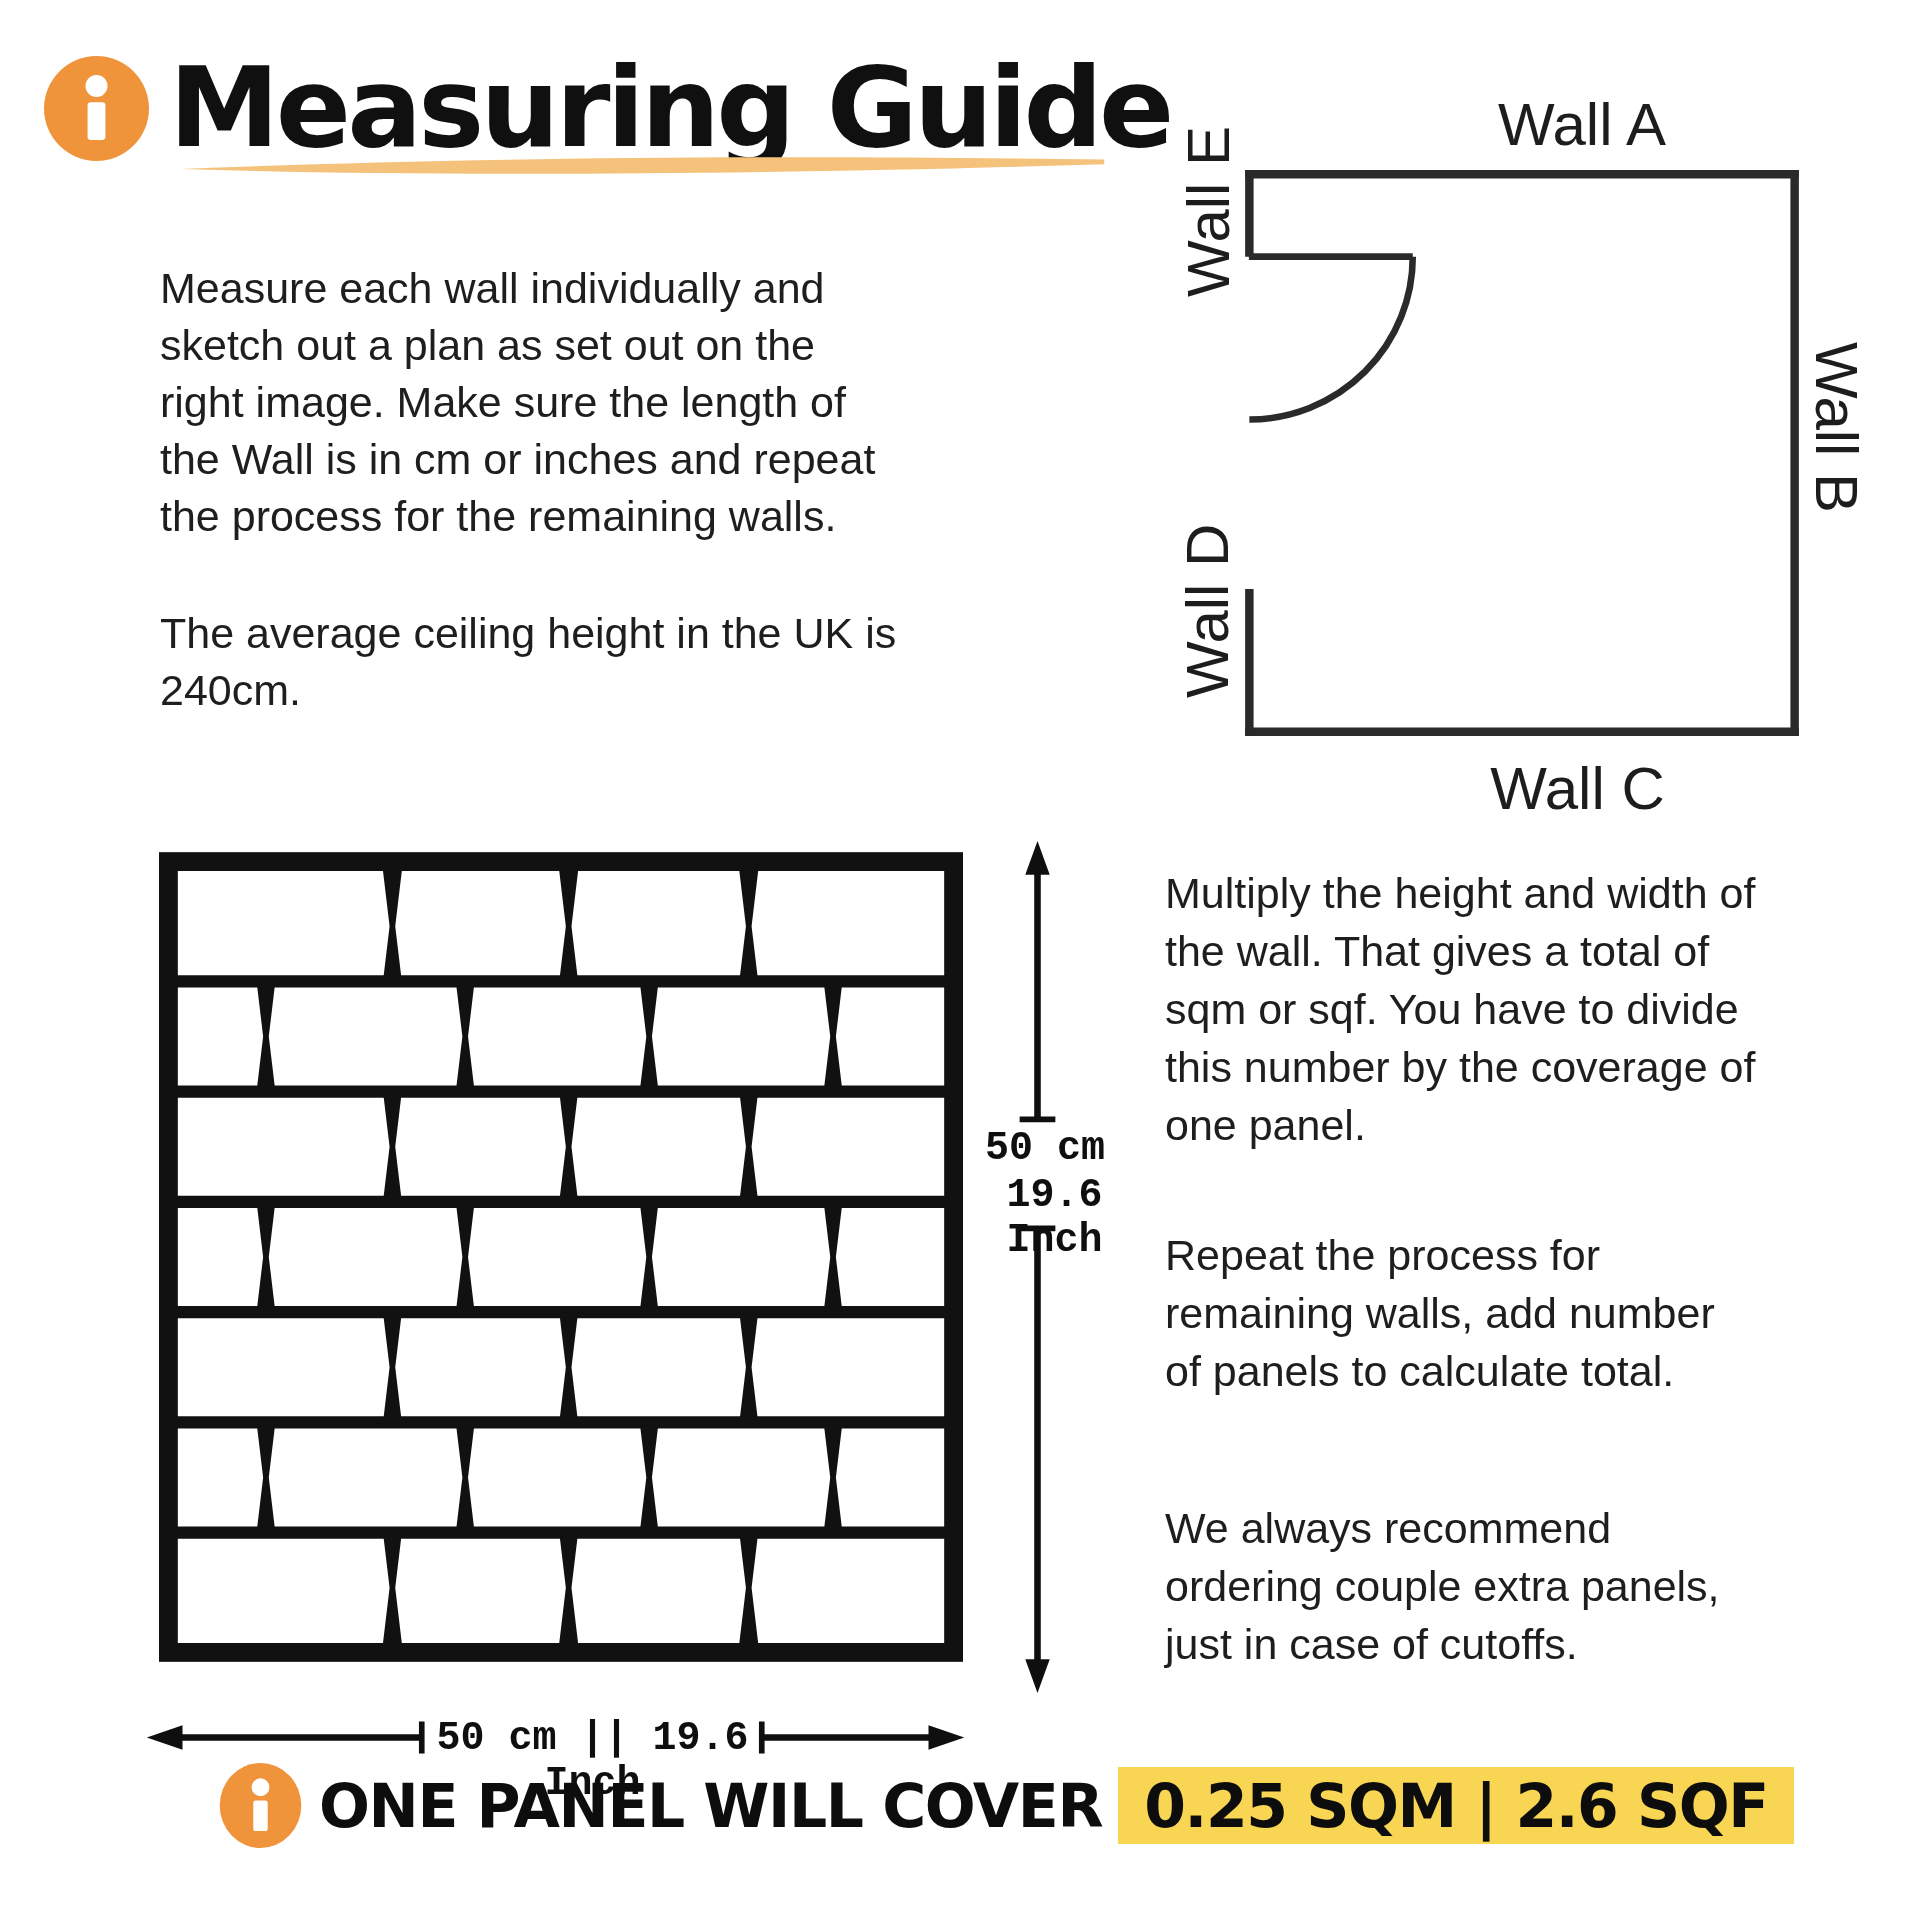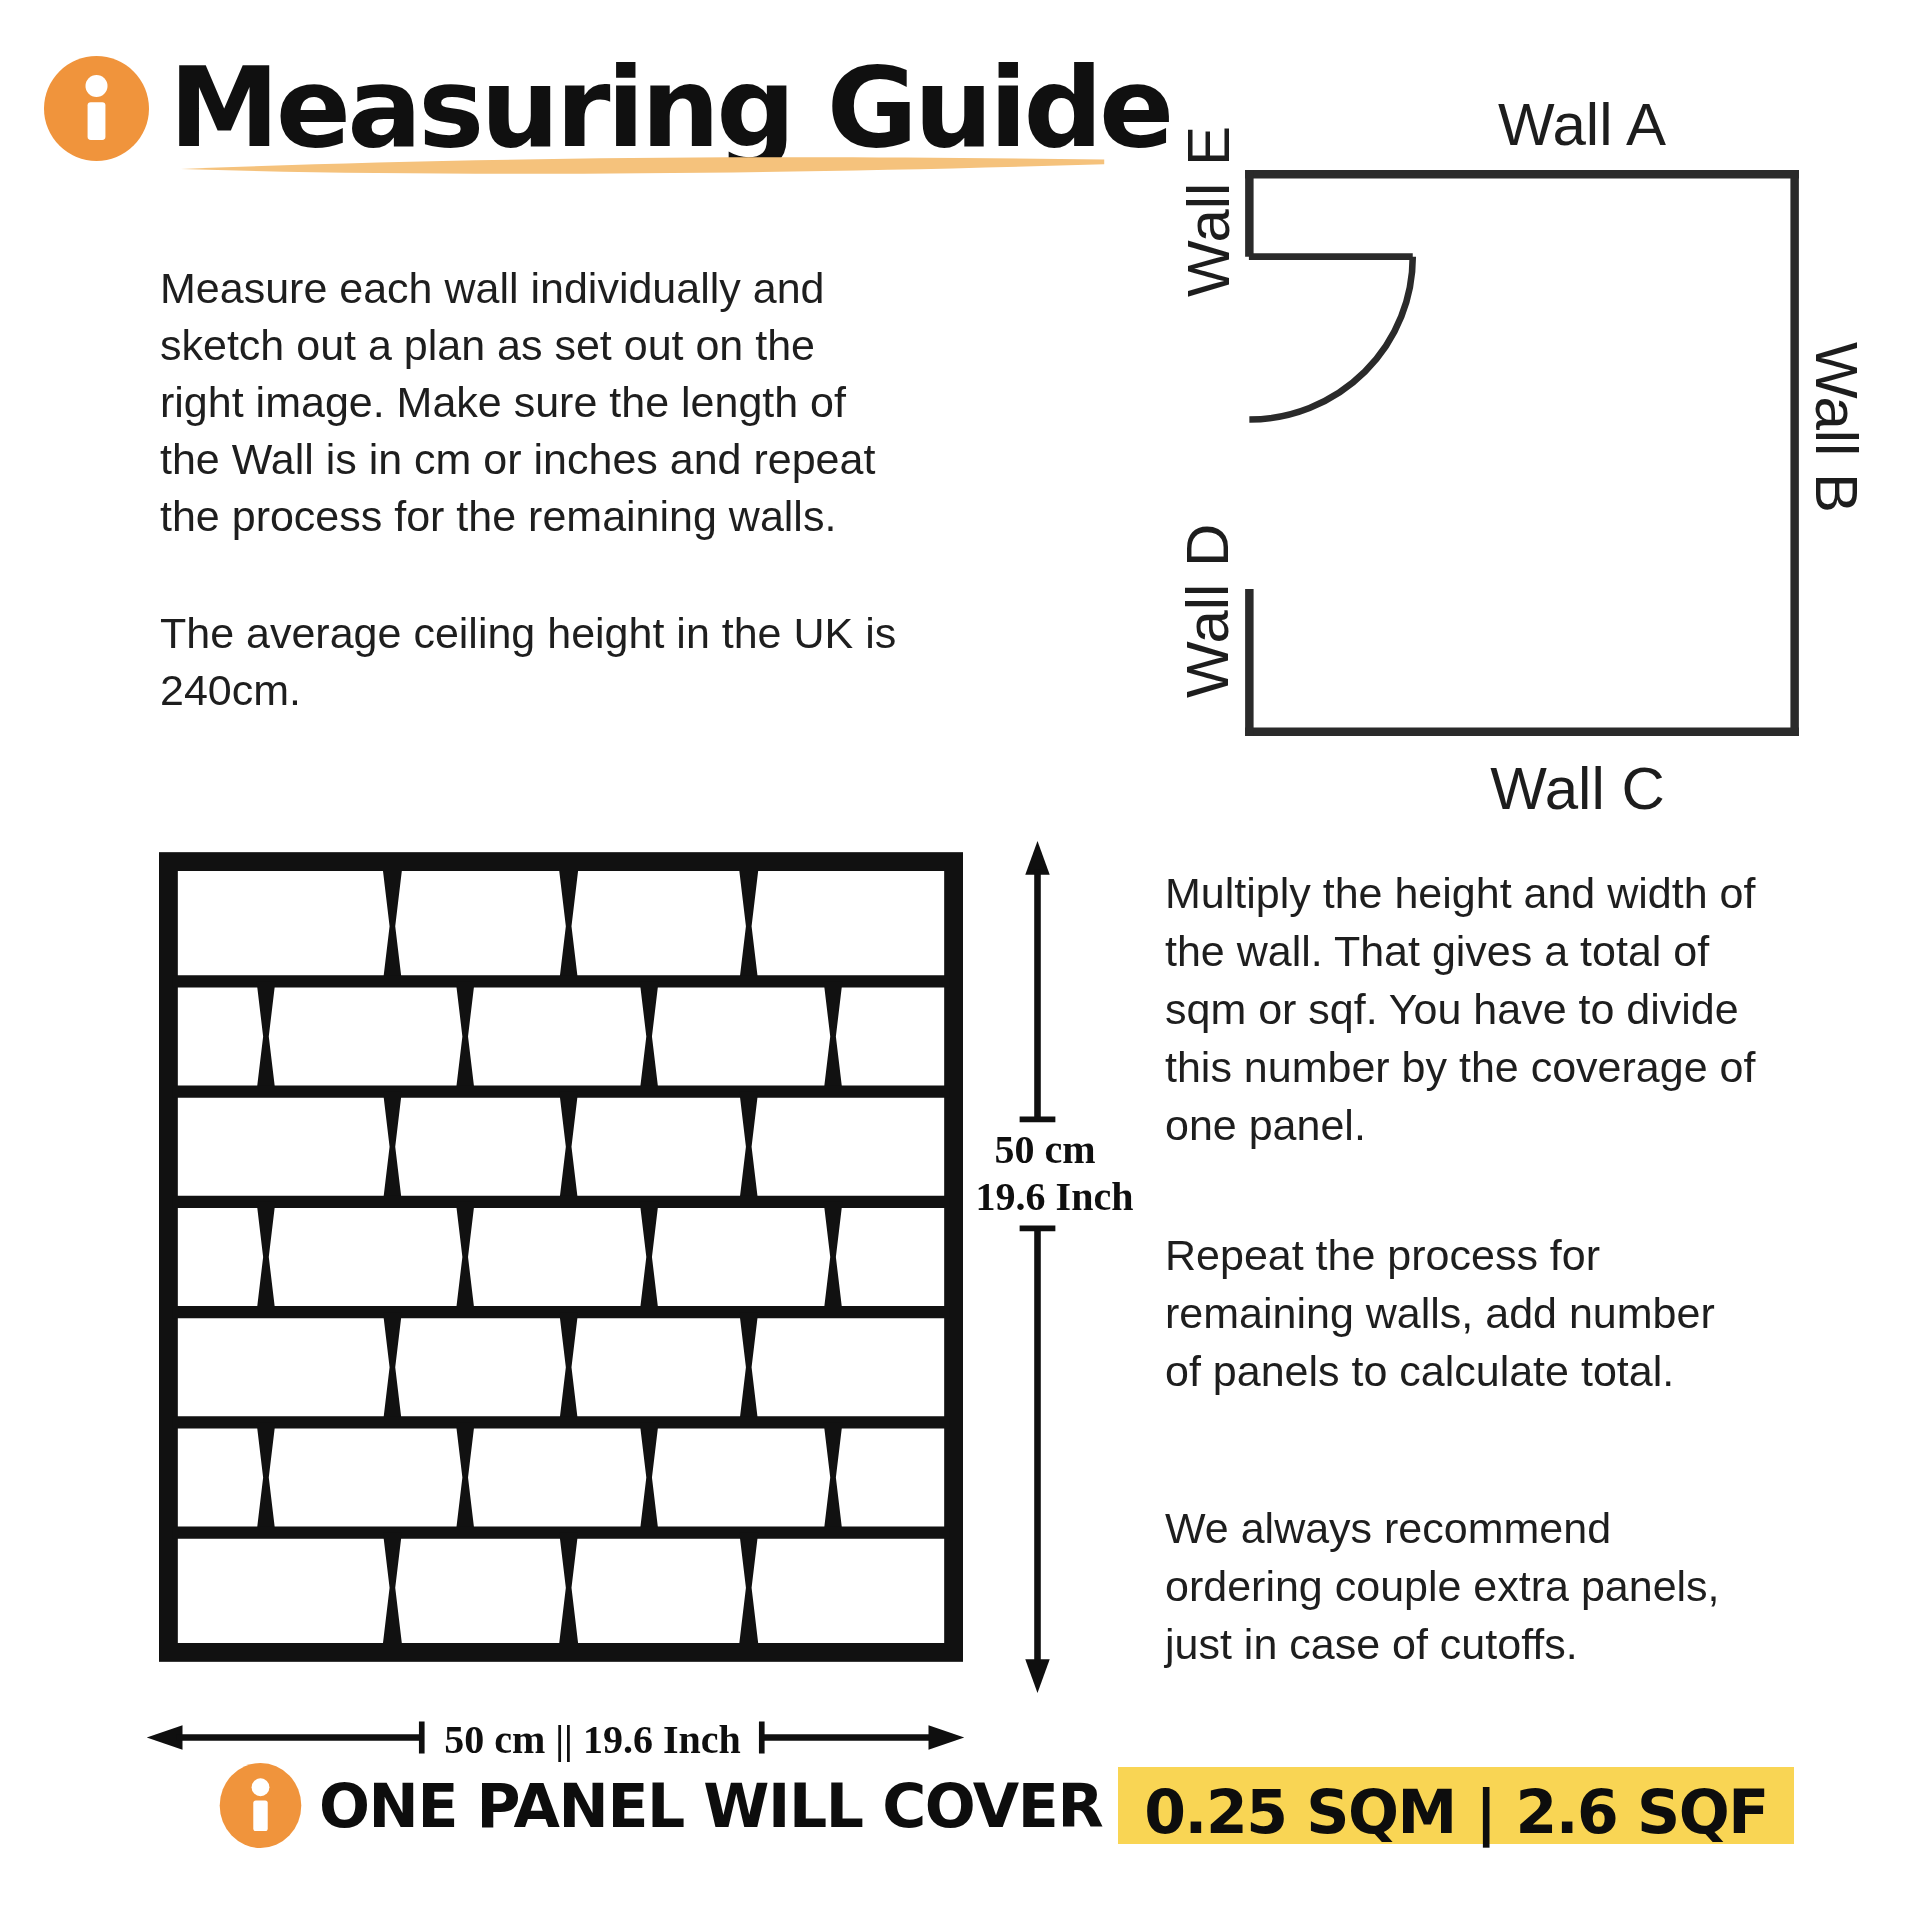--- a/index.html
+++ b/index.html
@@ -25,25 +25,25 @@
   .guide-par{font-size:43px;line-height:58px}
   .guide1{left:1165px;top:864px;width:744px}
   .guide2{left:1165px;top:1226px;width:744px}
   .guide3{left:1165px;top:1499px;width:744px}
   
   .wall-label{font-size:60px;color:#1d1d1d}
   .wall-h{text-align:center}
   .wall-v{display:flex;align-items:center;justify-content:center;writing-mode:vertical-rl}
   .wall-v.up{transform:rotate(180deg)}
   
-  .dim-label{font-family:Liberation Serif, serif;font-weight:bold;font-size:40px;color:#0f0f0f;text-align:center}
+  .dim-label{font-family:Liberation Mono, monospace;font-weight:bold;font-size:40px;color:#0f0f0f;text-align:center}
   
   .footer{left:218px;top:1763px;height:85px;display:flex;align-items:center;gap:16px}
   .footer-text{font-family:"DejaVu Sans",sans-serif;font-weight:bold;font-size:60px;letter-spacing:-1.4px;color:#0d0d0d;white-space:nowrap}
-  .coverage{background:var(--yellow);height:77px;display:flex;align-items:flex-start;padding:10px 26px;white-space:nowrap}
+  .coverage{background:var(--yellow);height:77px;display:flex;align-items:center;padding:10px 26px;white-space:nowrap}
   svg{display:block}
 </style>
 </head>
 <body>
 
 <div id="canvas">
 
   <div class="abs" style="left:44px;top:56px;width:105px;height:105px">
     <svg viewBox="0 0 100 100" width="105" height="105">
       <ellipse cx="50" cy="50" rx="50" ry="50" fill="#F0943C"></ellipse>

